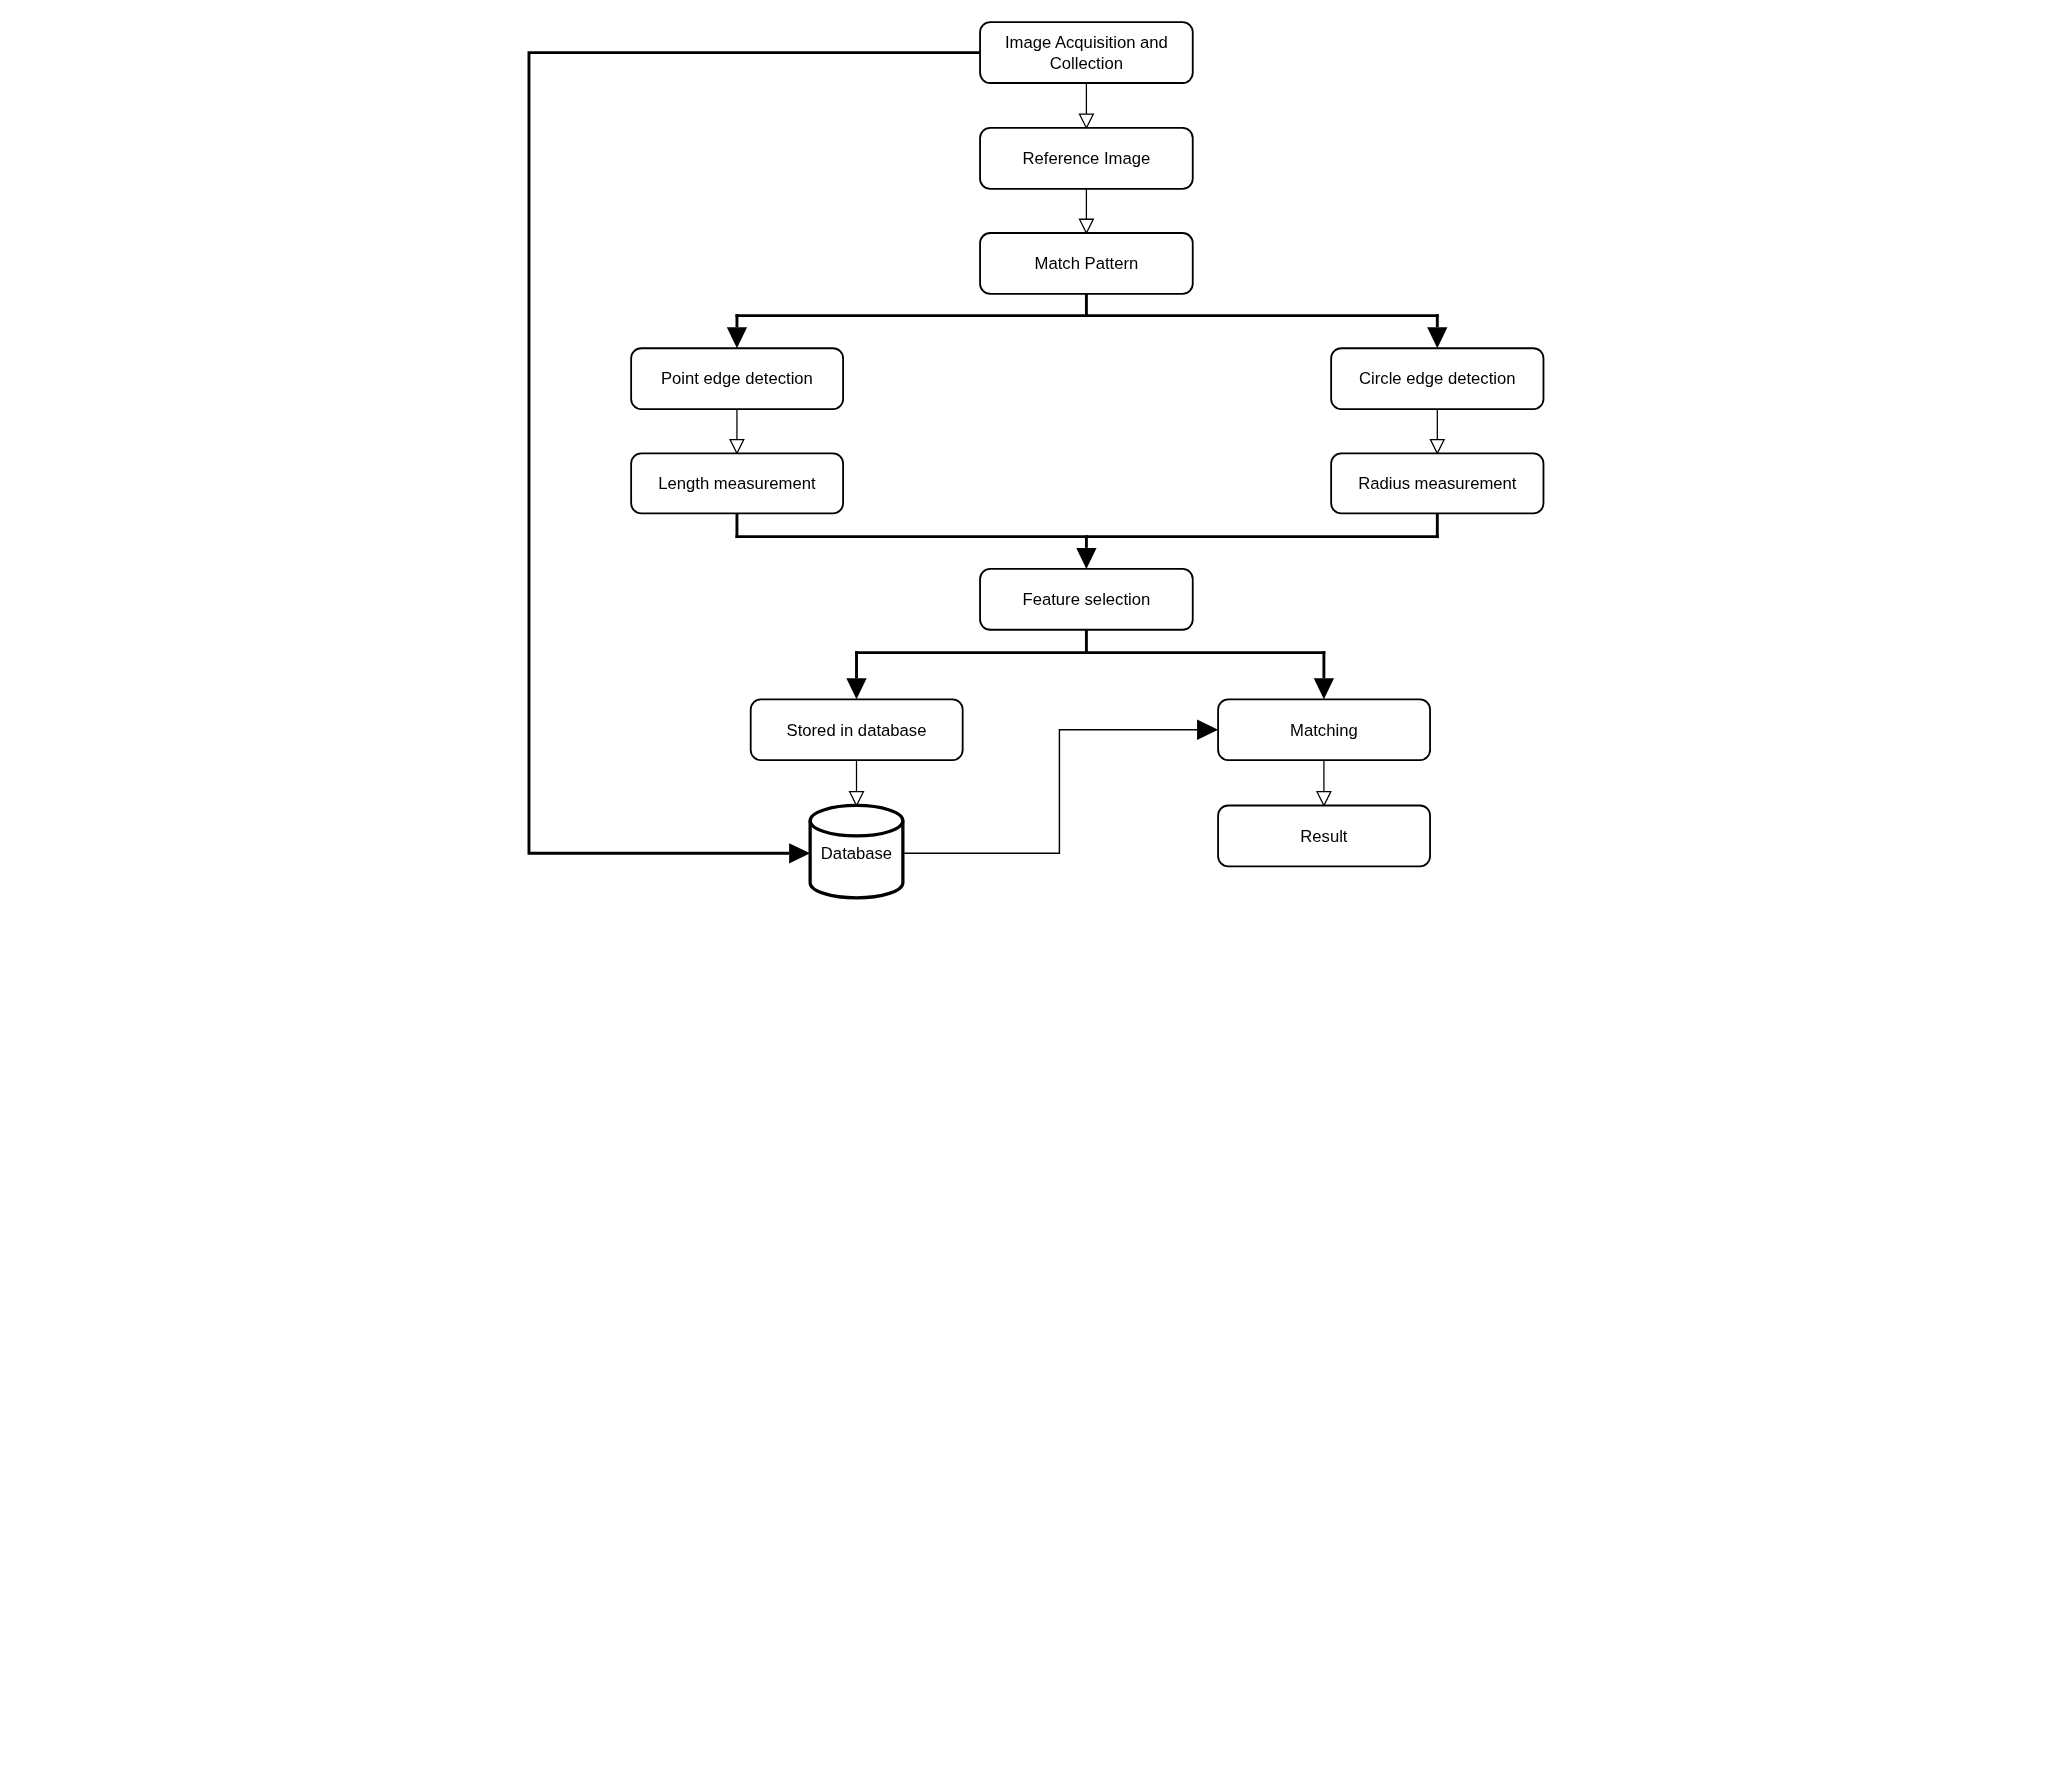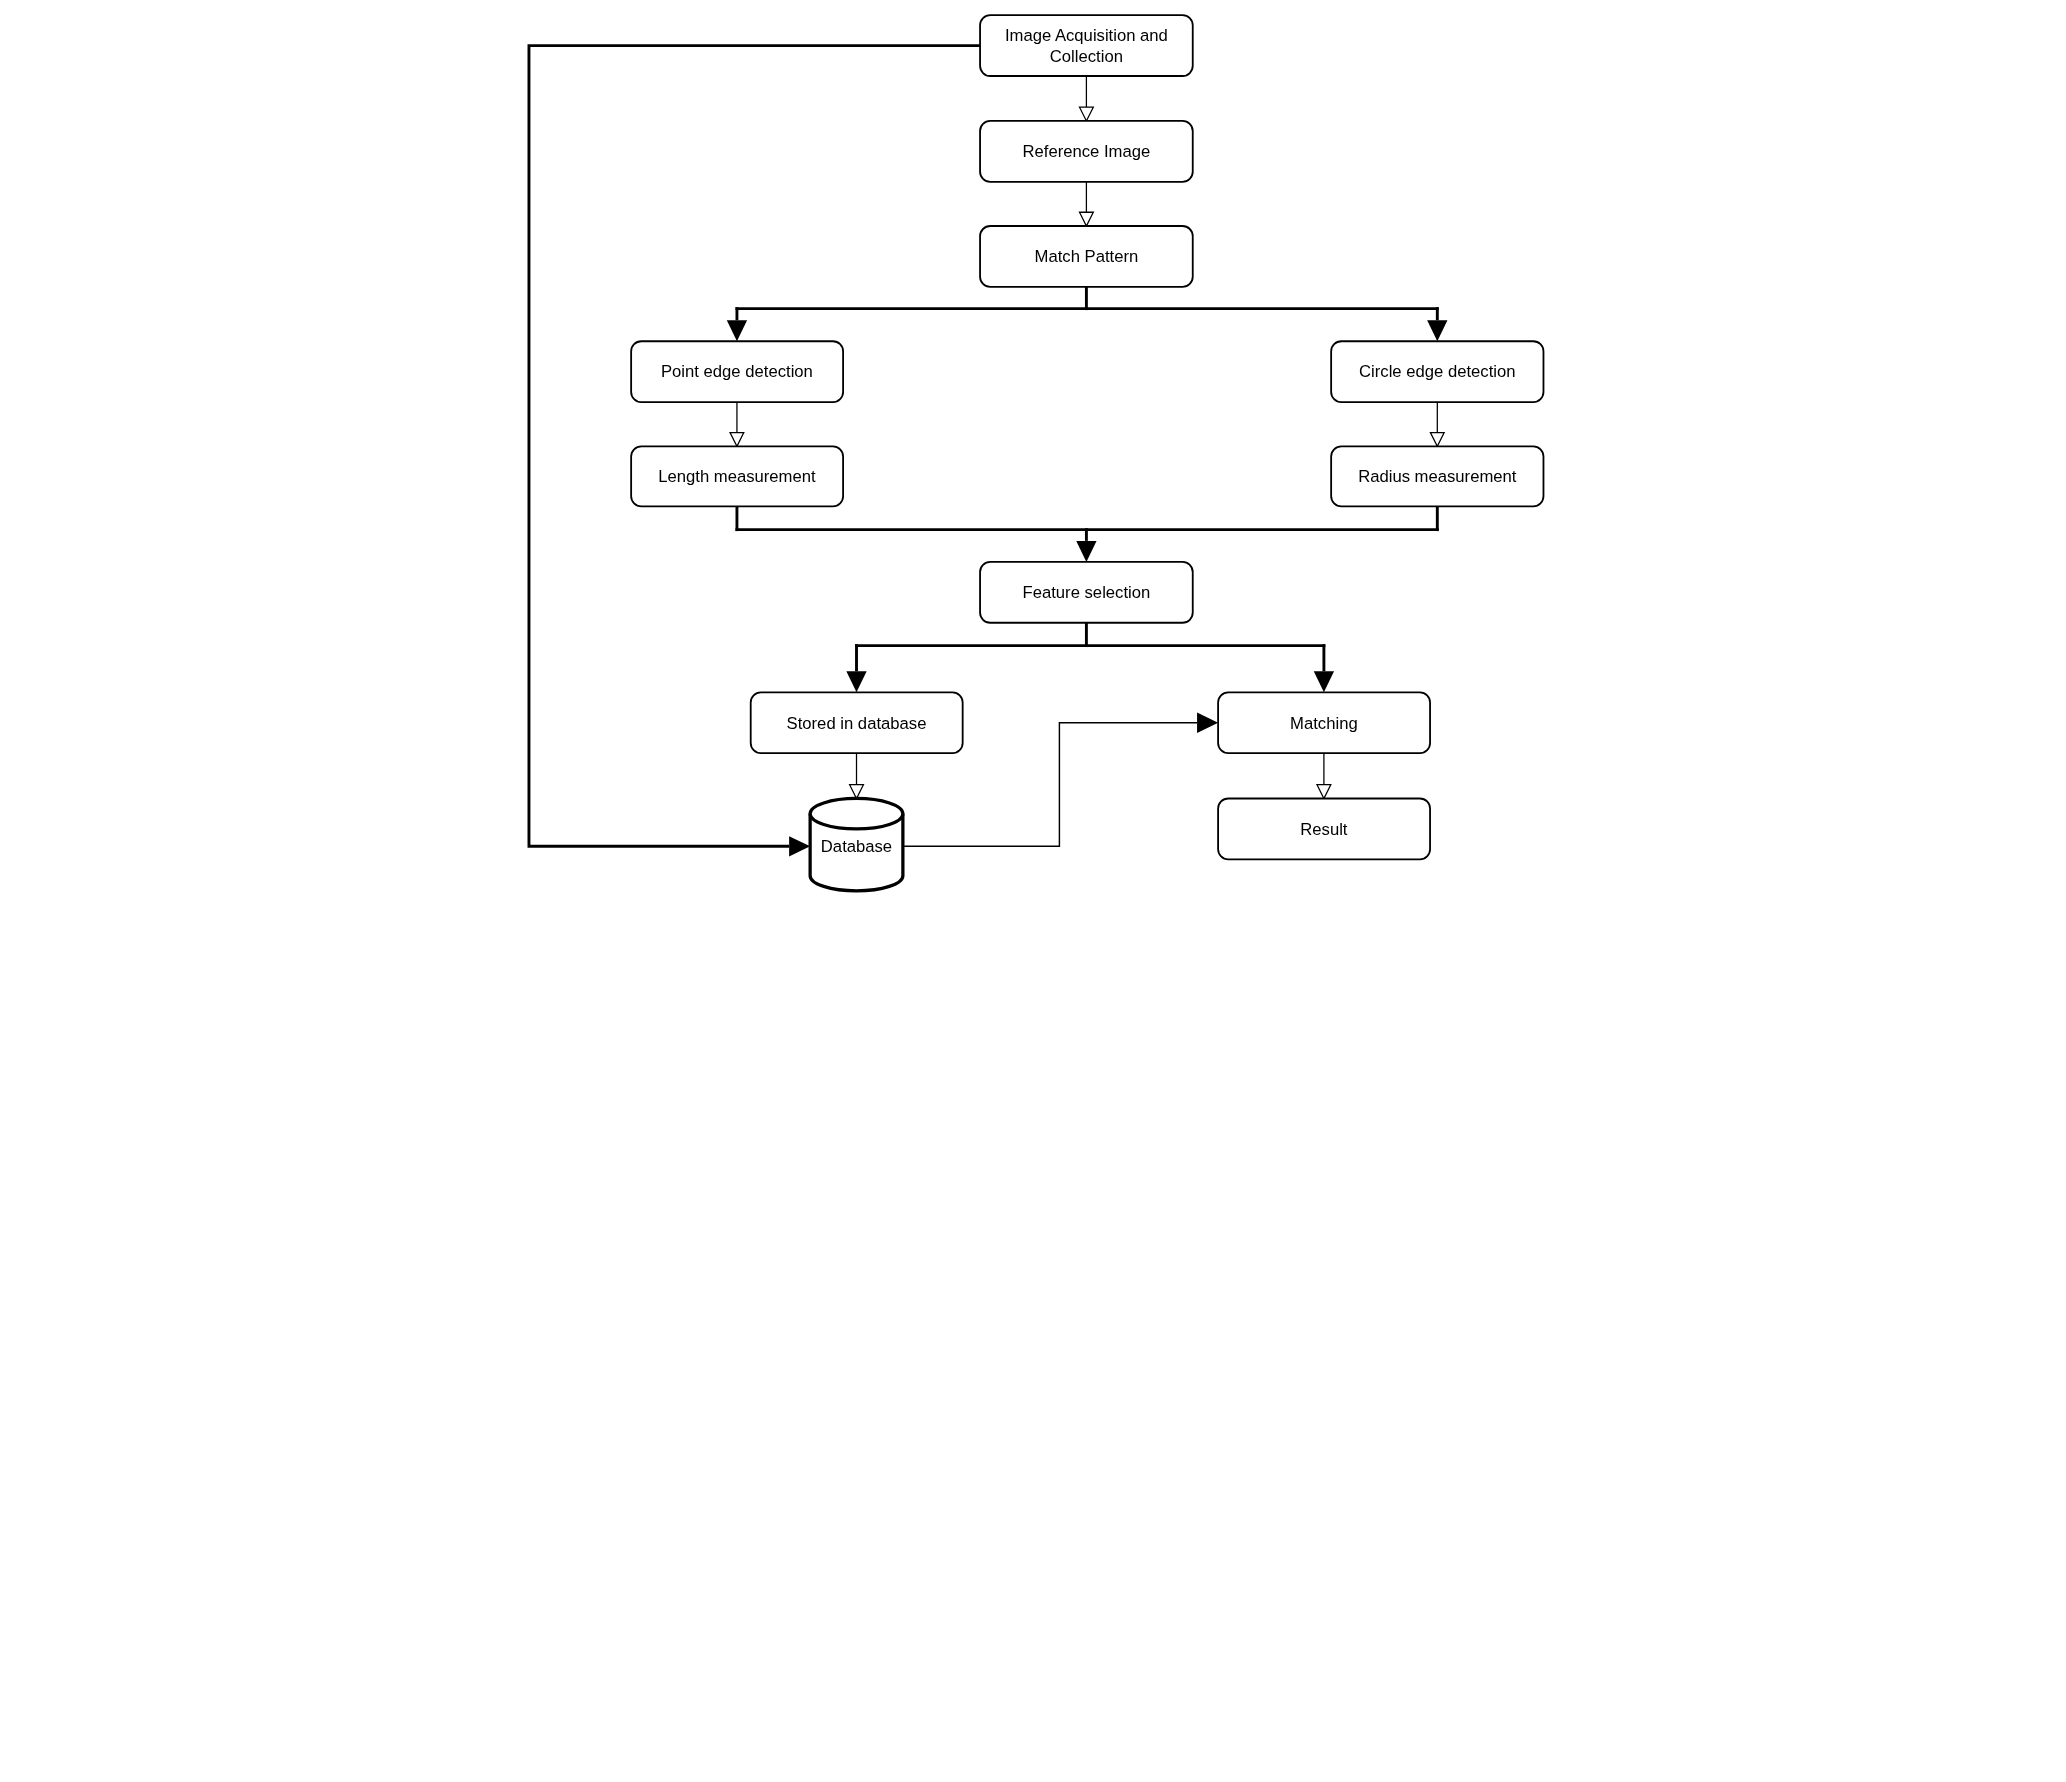--- a/index.html
+++ b/index.html
@@ -2,21 +2,21 @@
 <html style="font-size:11.6px"><head>
 <meta charset="utf-8">
 <style>
   html, body {
     margin: 0;
     padding: 0;
     background: #ffffff;
   }
   .diagram-wrap {
     width: 1033px;
-    margin: 5px auto;
+    margin: 12px auto;
     background: #0f172a;
   }
   svg {
     display: block;
     width: 100%;
     height: auto;
     background: #ffffff;
   }
   .node-box {
     fill: #ffffff;

